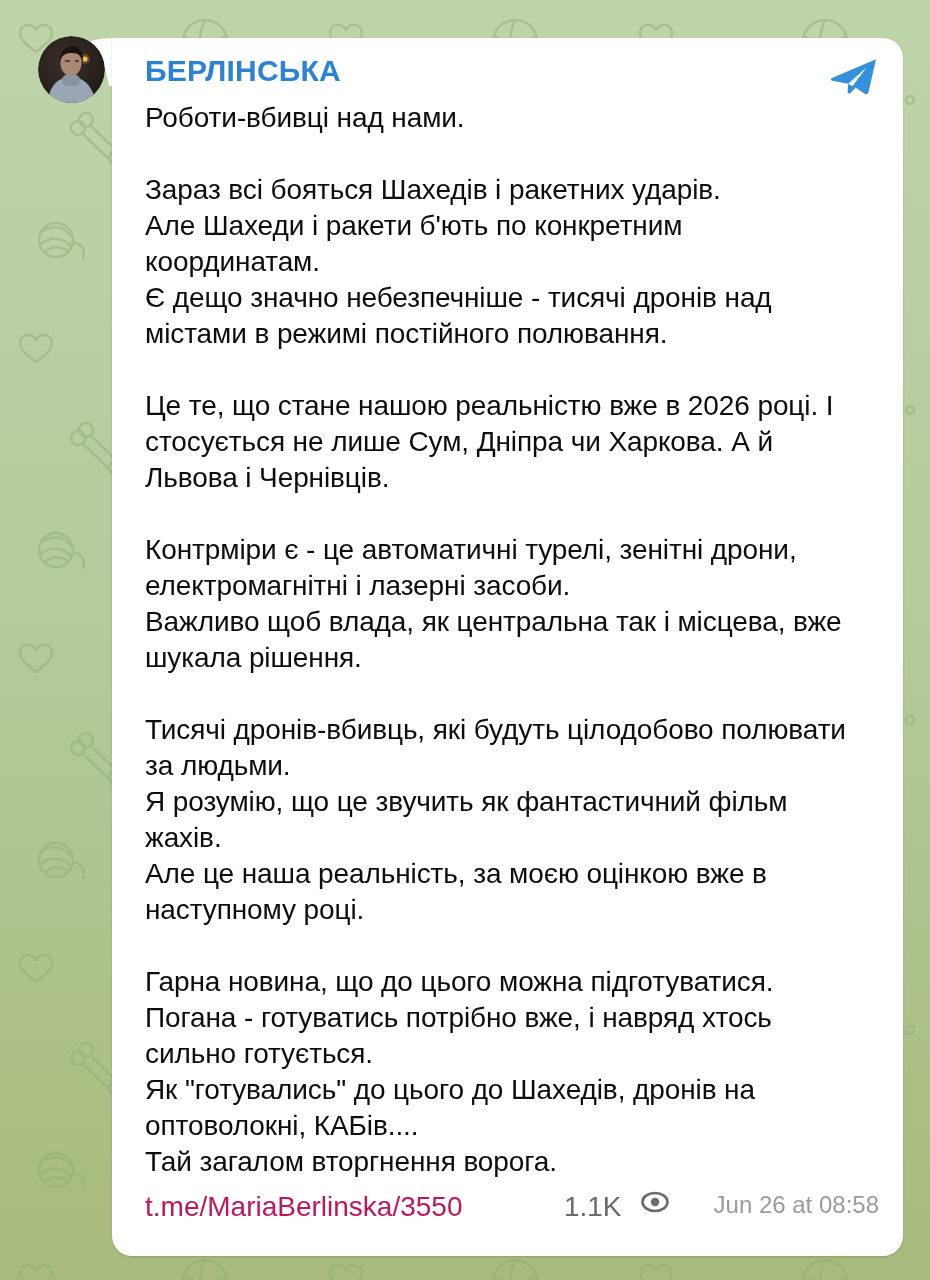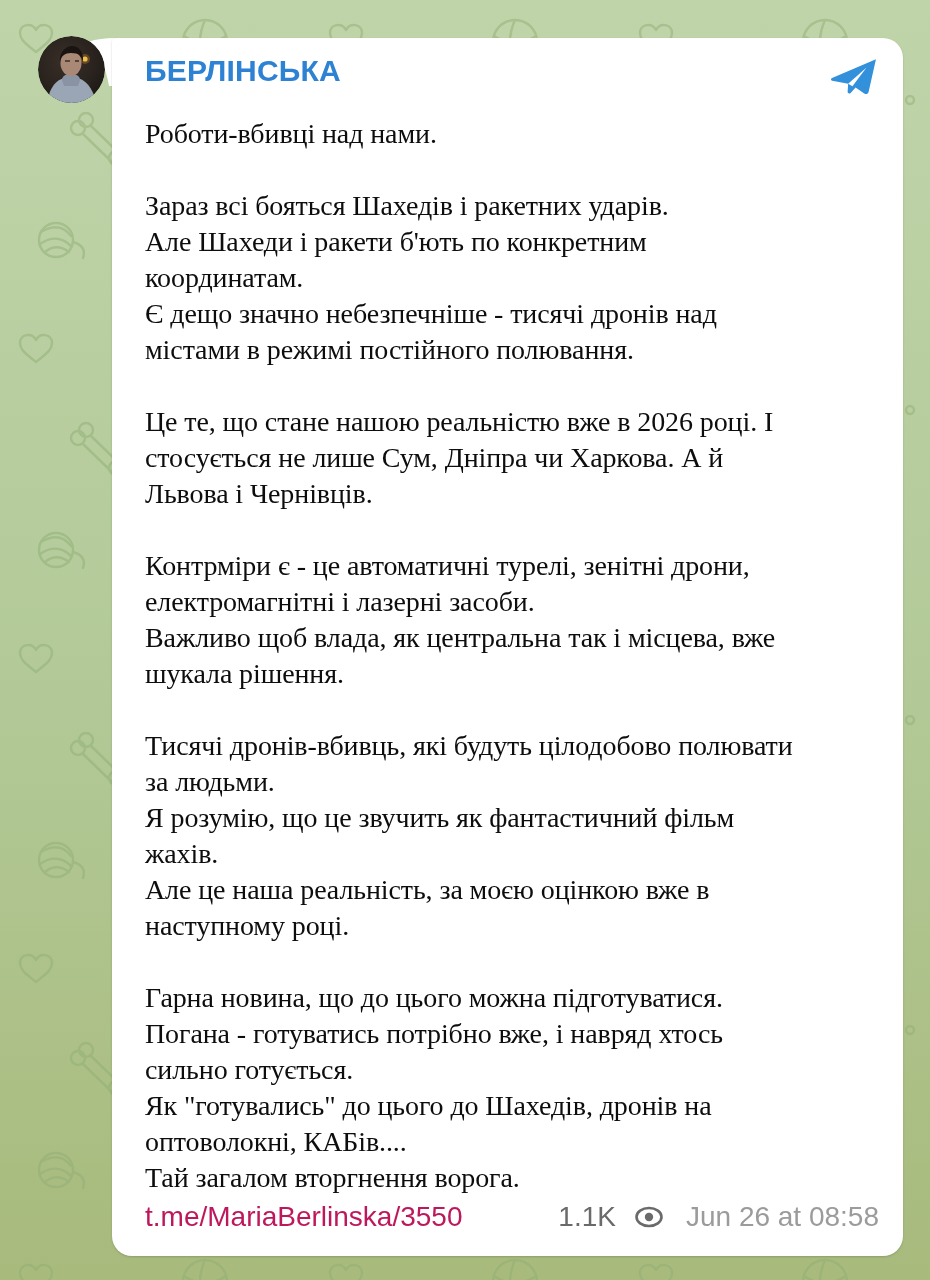--- a/index.html
+++ b/index.html
@@ -12,29 +12,29 @@
     position:absolute;left:112px;top:38px;width:791px;height:1218px;
     background:#ffffff;border-radius:4px 20px 20px 20px;
     box-shadow:0 1px 2px rgba(60,80,40,.25);
     box-sizing:border-box;padding:16px 24px 28px 33px;
     display:flex;flex-direction:column;z-index:1;
   }
   .header{position:relative;height:42px;flex:none;}
   .name{font-size:30px;font-weight:bold;color:#2e82d4;letter-spacing:.2px;cursor:pointer;}
   .plane{position:absolute;right:2px;top:2px;width:46px;height:42px;cursor:pointer;}
   .msg{
-    margin-top:20px;font-size:28px;line-height:36px;color:#0d0d0d;
-    white-space:pre-line;letter-spacing:-0.1px;flex:none;font-family:Liberation Serif, serif;
+    margin-top:4px;font-size:28px;line-height:36px;color:#0d0d0d;
+    white-space:pre-line;letter-spacing:-0.1px;flex:none;
   }
   .footer{margin-top:auto;display:flex;align-items:center;flex:none;height:42px;}
   .link{font-size:28px;color:#be185d;text-decoration:none;cursor:pointer;}
-  .meta{margin-left:auto;display:flex;align-items:center;gap:8px;}
+  .meta{margin-left:auto;display:flex;align-items:flex-start;gap:8px;}
   .views{font-size:28px;color:#6a6a6a;}
   .eye{margin-left:10px;display:inline-flex;align-items:center;}
-  .time{margin-left:14px;font-size:28px;color:#9b9b9b;}
+  .time{margin-left:36px;font-size:24px;color:#9b9b9b;}
 </style>
 </head>
 <body>
 
 <div class="screen">
 
   <svg class="bg" width="930" height="1280" viewBox="0 0 930 1280">
     <defs>
       <linearGradient id="bgGrad" x1="0" y1="0" x2="0" y2="1">
         <stop offset="0" stop-color="#c0d4aa"></stop>

